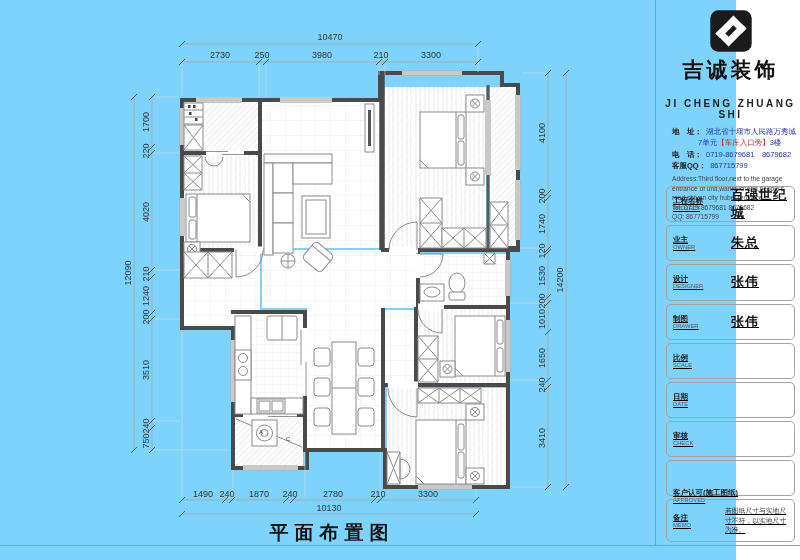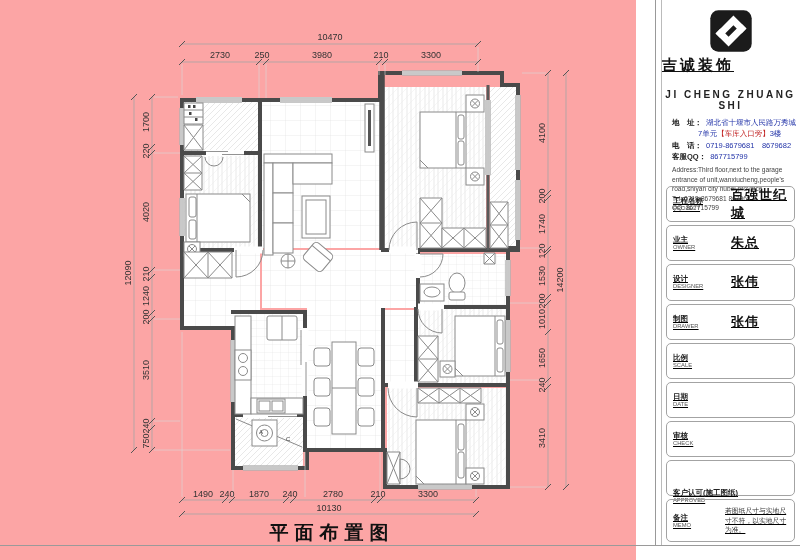--- a/index.html
+++ b/index.html
@@ -1,24 +1,24 @@
 <!DOCTYPE html>
 <html><head>
 <meta charset="utf-8">
 <style>
   html,body{margin:0;padding:0;background:#fff;width:800px;height:560px;overflow:hidden;
     font-family:"Liberation Sans","DejaVu Sans",sans-serif;}
-  .sheet{position:relative;width:636px;height:560px;background:#fca5a5;}
+  .sheet{position:relative;width:736px;height:560px;background:#7dd3fc;}
   .plan-wrap{position:absolute;left:0;top:0;width:655px;height:560px;}
   .bottom-line{position:absolute;left:0;top:545px;width:800px;border-top:1.5px solid #9a9a9a;}
   
   .panel{position:absolute;left:655px;top:0;width:145px;height:546px;border-left:1px solid #999;}
   .panel .inner{position:absolute;left:5px;top:0;right:2px;bottom:0;border-left:1px solid #bbb;}
   .logo{width:46px;height:46px;margin:8px auto 2px auto;}
-  .cname{text-align:left;font-size:15px;font-weight:bold;letter-spacing:3px;color:#111;text-decoration:underline;}
+  .cname{text-align:center;font-size:21px;font-weight:bold;letter-spacing:3px;color:#111;}
   .cname-en{text-align:center;font-size:10px;letter-spacing:2.5px;color:#222;margin-top:14px;font-weight:bold;}
   .contact{margin:6px 6px 2px 10px;}
   .crow{font-size:7.5px;line-height:1.5;color:#222;white-space:nowrap;}
   .crow.indent{padding-left:26px;}
   .clab{color:#222;font-weight:bold;margin-right:4px;}
   .blue{color:#2233a8;}
   .red{color:#c22525;text-align:right;}
   .en-block{margin:3px 6px 0 10px;font-size:6.6px;line-height:1.45;color:#444;}
   .fields{position:absolute;left:4px;right:4px;top:186px;bottom:4px;display:flex;flex-direction:column;gap:3px;}
   .fbox{flex:1;border:1px solid #a3a3a3;border-radius:5px;display:flex;align-items:center;padding:1px 6px;min-height:0;text-decoration:underline;}

